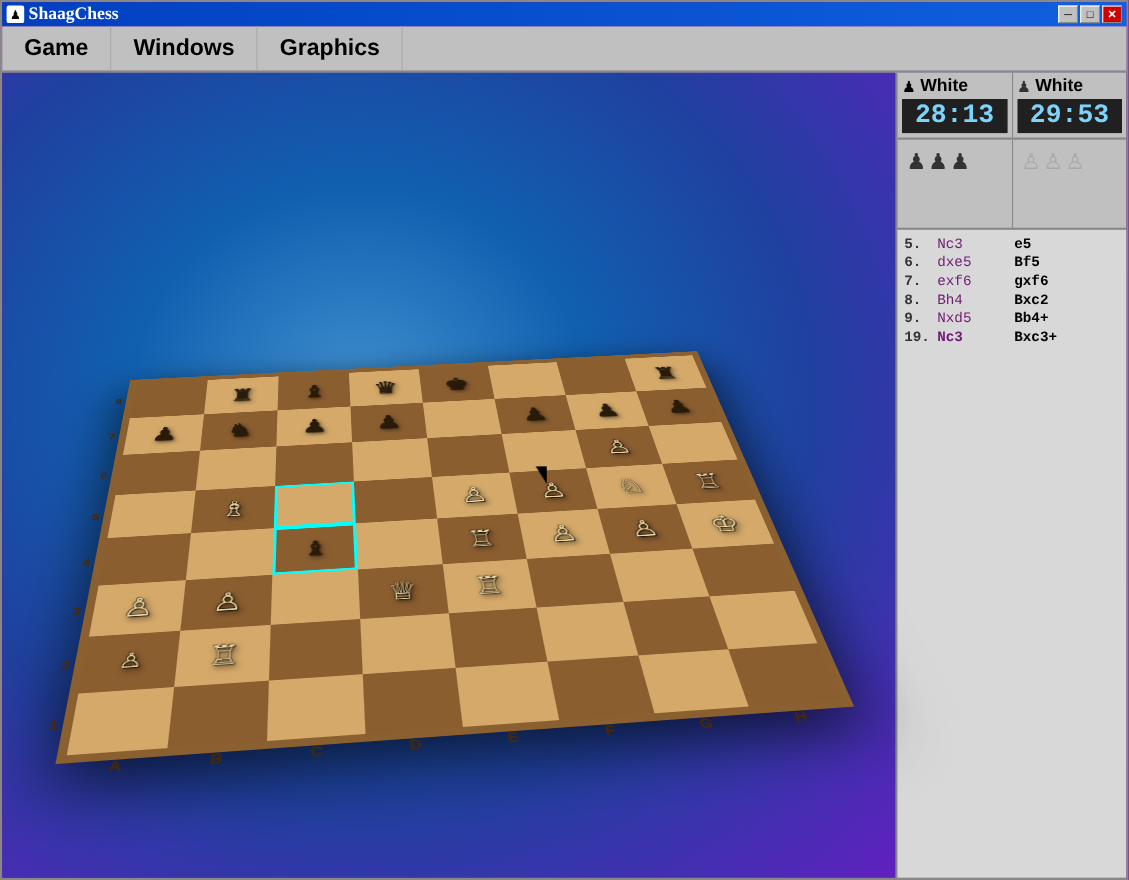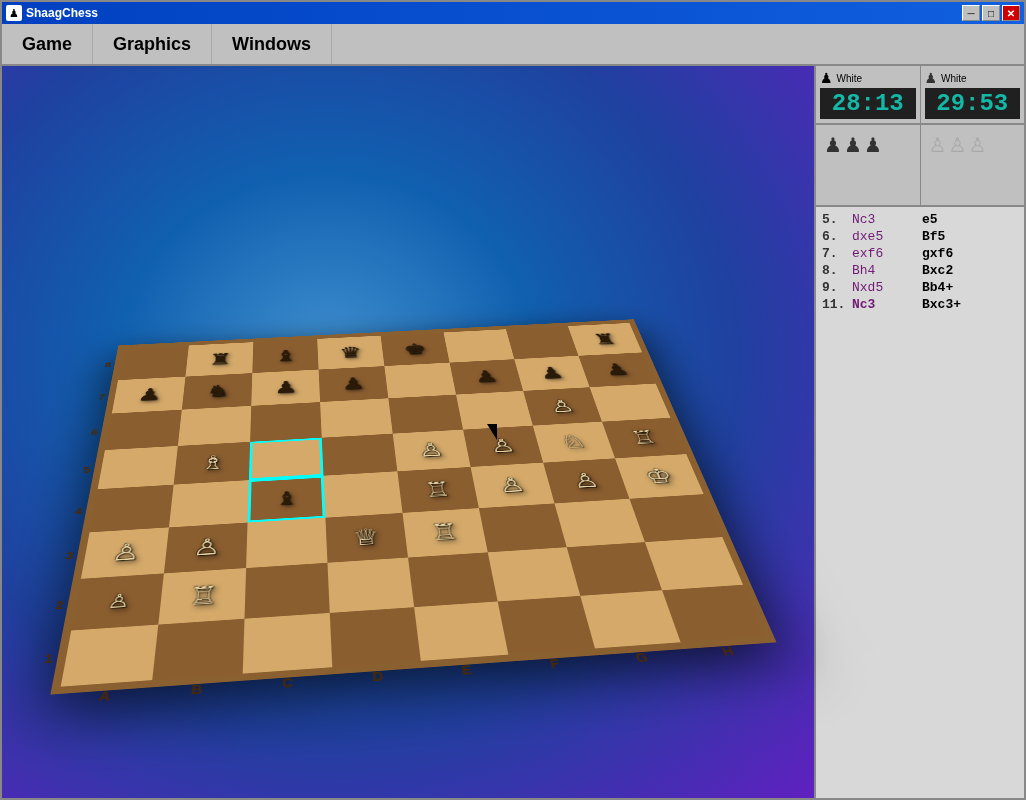--- a/index.html
+++ b/index.html
@@ -35,23 +35,24 @@
       margin-right: 4px;
       background: #fff;
       border-radius: 2px;
       display: flex;
       align-items: center;
       justify-content: center;
       font-size: 10px;
     }
     .title-bar-text {
       color: white;
-      font-size: 12px;
-      font-weight: bold;
-      flex: 1;
+      font-size: 16px;
+      font-weight: bold;
+      flex: 1;
+      font-family: Liberation Serif, serif;
     }
     .title-bar-buttons {
       display: flex;
       gap: 2px;
     }
     .title-btn {
       width: 18px;
       height: 16px;
       background: #c0c0c0;
       border: 1px solid #888;
@@ -70,21 +71,21 @@
     .menu-bar {
       background: #c0c0c0;
       height: 42px;
       display: flex;
       align-items: stretch;
       border-bottom: 2px solid #888;
       flex-shrink: 0;
     }
     .menu-item {
       padding: 6px 20px;
-      font-size: 18px;
+      font-size: 21px;
       font-weight: bold;
       color: #000;
       cursor: pointer;
       display: flex;
       align-items: center;
       border-right: 1px solid #aaa;
     }
 
     
     .main-content {
@@ -228,29 +229,29 @@
     .clock-header {
       display: flex;
       align-items: center;
       gap: 4px;
       margin-bottom: 2px;
     }
     .clock-header-icon {
       font-size: 14px;
     }
     .clock-header-text {
-      font-size: 10px;
-      font-weight: normal;
+      font-size: 16px;
+      font-weight: bold;
     }
     .clock-time {
       font-size: 24px;
       font-weight: bold;
       text-align: center;
       background: #202020;
-      color: #14b8a6;
+      color: #7dd3fc;
       padding: 2px 4px;
       font-family: 'Courier New', monospace;
     }
 
     .captured-area {
       display: flex;
       border-bottom: 2px solid #888;
     }
     .captured-section {
       flex: 1;
@@ -336,24 +337,24 @@
       <div class="title-btn">□</div>
       <div class="title-btn close">✕</div>
     </div>
   </div>
 
   <div class="menu-bar">
     <div class="menu-item">
       <span>Game</span>
     </div>
     <div class="menu-item">
-      <span>Graphics</span>
+      <span>Windows</span>
     </div>
     <div class="menu-item">
-      <span>Windows</span>
+      <span>Graphics</span>
     </div>
   </div>
 
   <div class="main-content">
 
     <div class="board-container">
       <div class="board-bg"></div>
 
       <div class="chess-scene">
         <div class="board-wrapper">
@@ -591,20 +592,20 @@
     <span class="move-num">8.</span>
     <span class="move-white">Bh4</span>
     <span class="move-black">Bxc2</span>
   </div>
           <div class="move-row">
     <span class="move-num">9.</span>
     <span class="move-white">Nxd5</span>
     <span class="move-black">Bb4+</span>
   </div>
           <div class="move-row">
-    <span class="move-num">11.</span>
+    <span class="move-num">19.</span>
     <span class="move-white">Nc3</span>
     <span class="move-black">Bxc3+</span>
   </div>
         </div>
     </div>
   </div>
 </div>
 
 </body></html>

